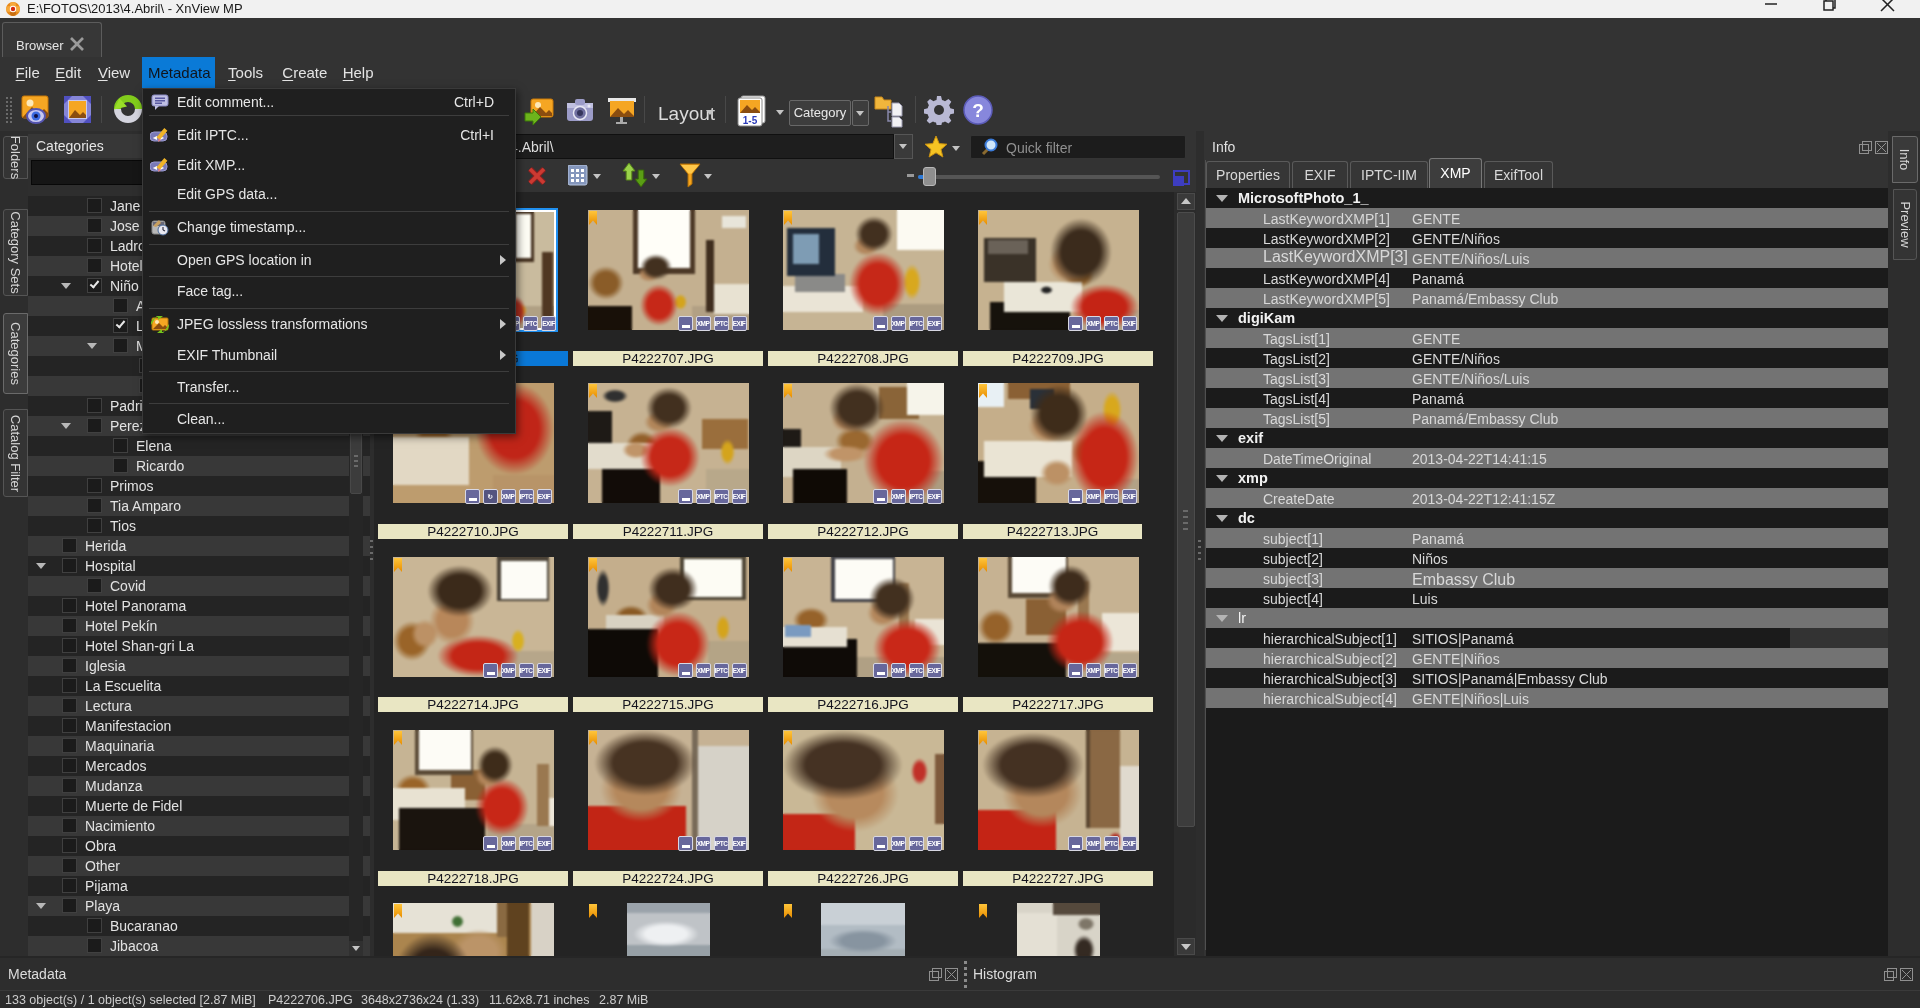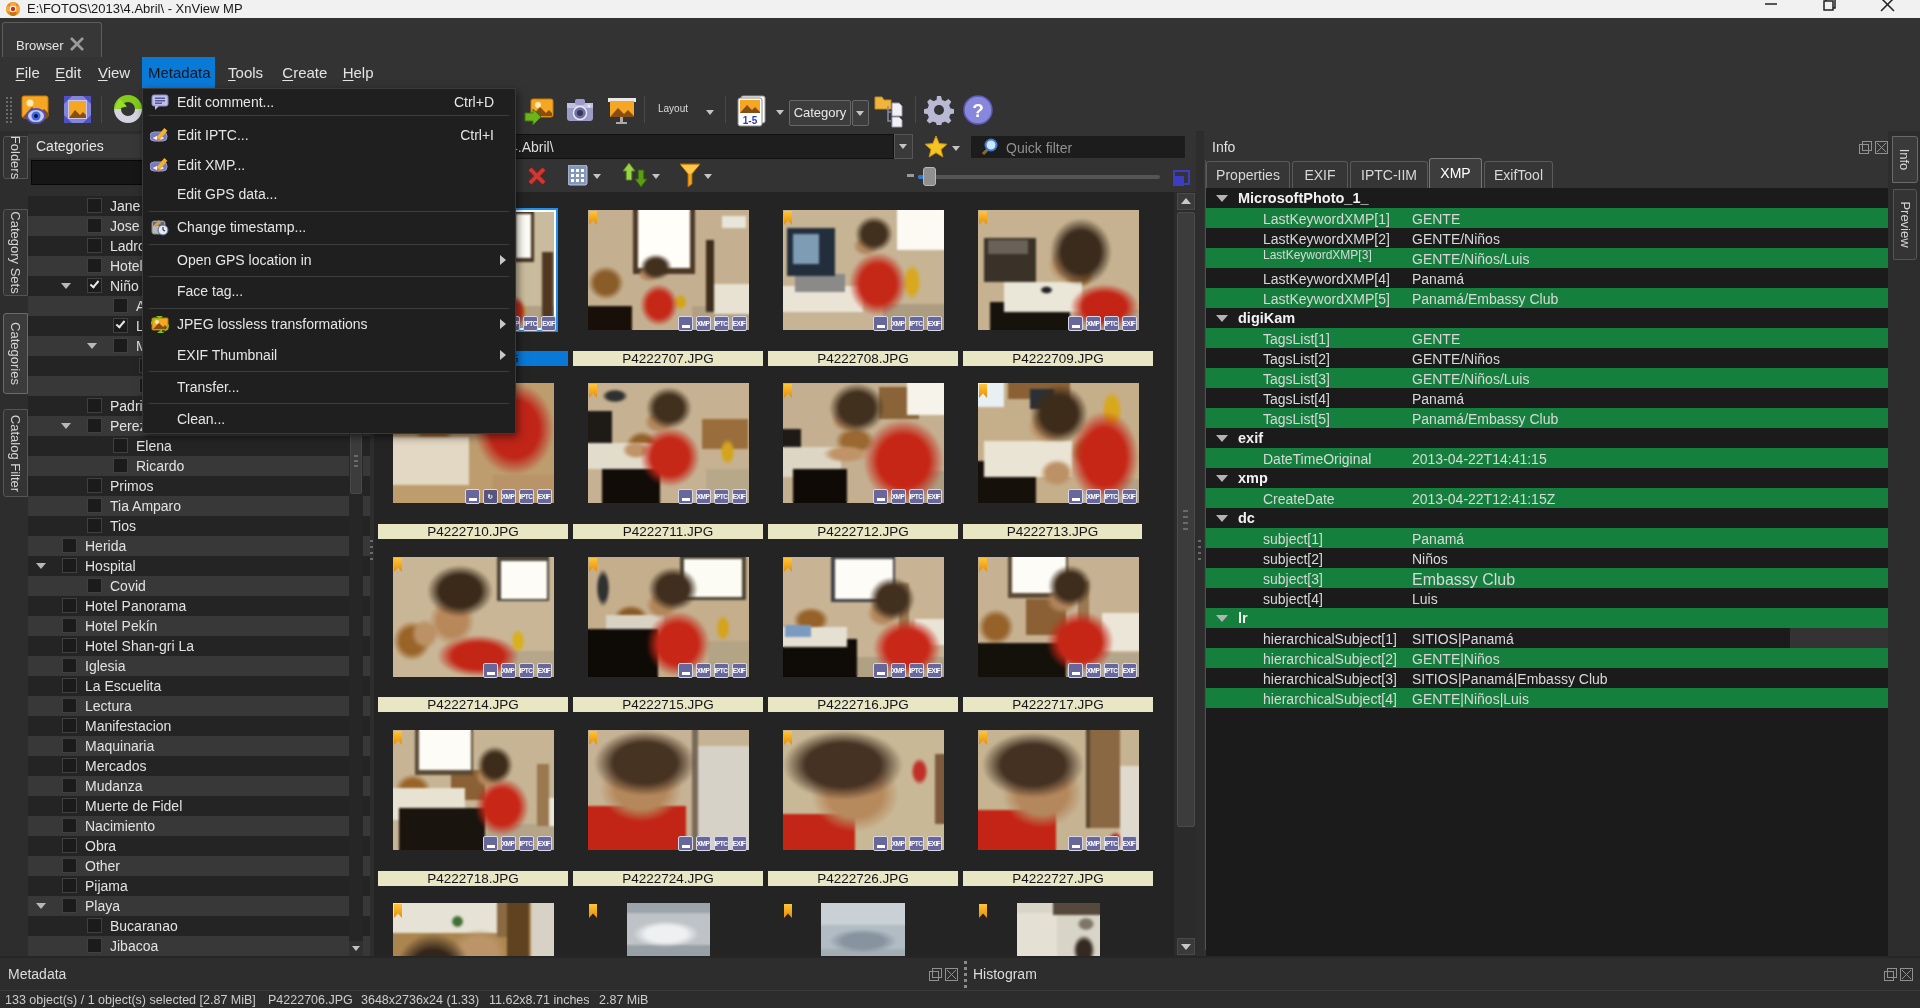--- a/index.html
+++ b/index.html
@@ -15,21 +15,21 @@
 .cb{position:absolute;top:2px;width:15px;height:15px;background:#1b1b1b;border:1px solid #404040}
 .chk{position:absolute;width:5px;height:9px;border-right:2px solid #e8e8e8;border-bottom:2px solid #e8e8e8;transform:rotate(40deg);left:4px;top:0px}
 .tri{position:absolute;top:7px;width:0;height:0;border-left:5px solid transparent;border-right:5px solid transparent;border-top:6px solid #b8b8b8}
 .trtx{position:absolute;top:2px;font-size:14px;color:#e2e2e2}
 .lbl{position:absolute;height:15px;background:#e9e6c3;color:#14141e;font-size:13.5px;text-align:center;line-height:15px}
 .ph{position:absolute;background-repeat:no-repeat;overflow:hidden}
 .ph:after{content:"";position:absolute;left:0;top:0;right:0;bottom:0;backdrop-filter:blur(1.3px)}
 .flag{position:absolute;width:8px;height:14px;background:linear-gradient(#ffc53a,#e88d00);clip-path:polygon(0 0,100% 0,100% 100%,50% 68%,0 100%)}
 .bdg{position:absolute;width:15px;height:15px;background:#67679b;border:1px solid #d8d8e4;border-radius:2px;color:#fff;font-size:6.5px;font-weight:bold;text-align:center;line-height:13px;letter-spacing:-0.5px}
 .irow-d{background:#1b1b1b}
-.irow-l{background:#15803d}
+.irow-l{background:#737373}
 .itab{position:absolute;background:#363636;border:1px solid #5a5a5a;border-bottom:none;border-radius:3px 3px 0 0;font-size:14px;color:#d8d8d8;text-align:center}
 .mi{position:absolute;left:177px;font-size:14px;color:#e6e6e6;white-space:nowrap}
 .msc{position:absolute;right:22px;font-size:14px;color:#e6e6e6}
 .marr{position:absolute;right:10px;width:0;height:0;border-top:5px solid transparent;border-bottom:5px solid transparent;border-left:6px solid #c8c8c8}
 .dnarr{position:absolute;width:0;height:0;border-left:4px solid transparent;border-right:4px solid transparent;border-top:5px solid #c4c4c4}
 </style></head><body>
 <div class="ab" style="left:0;top:0;width:1920px;height:18px;background:#f1f1f1"></div>
 <svg class="ab" style="left:5px;top:1px" width="16" height="16" viewBox="0 0 16 16">
     <circle cx="8" cy="8" r="7" fill="#e88a1a"></circle>
     <circle cx="8" cy="4" r="3" fill="#f6a83c"></circle>
@@ -120,21 +120,21 @@
     <circle cx="23" cy="9" r="1.5" fill="#e8e8f4"></circle>
   </svg>
 <svg class="ab" style="left:607px;top:96px" width="30" height="30" viewBox="0 0 30 30">
     <rect x="1" y="2" width="28" height="4" fill="#e8e8e8"></rect>
     <rect x="3" y="5" width="24" height="16" fill="#f5a623"></rect>
     <path d="M3 21 L11 12 L17 18 L21 14 L27 20 L27 21 Z" fill="#8a4d10"></path>
     <rect x="13" y="21" width="3" height="5" fill="#aaa"></rect>
     <rect x="9" y="26" width="11" height="2" fill="#aaa"></rect>
   </svg>
 <div class="ab" style="left:644px;top:96px;width:1px;height:27px;background:#484848"></div>
-<div class="tx" style="left:658px;top:103px;font-size:10px;color:#dcdcdc">Layout</div>
+<div class="tx" style="left:658px;top:103px;font-size:19px;color:#dcdcdc">Layout</div>
 <div class="dnarr" style="left:706px;top:110px"></div>
 <div class="ab" style="left:725px;top:96px;width:1px;height:27px;background:#484848"></div>
 <svg class="ab" style="left:737px;top:95px" width="29" height="32" viewBox="0 0 29 32">
     <rect x="4" y="1" width="24" height="27" rx="2" fill="#fff" stroke="#999"></rect>
     <rect x="1" y="3" width="24" height="28" rx="2" fill="#fff" stroke="#888"></rect>
     <rect x="3" y="5" width="20" height="13" fill="#f5a623"></rect>
     <path d="M3 18 L10 10 L15 15 L18 12 L23 17 L23 18 Z" fill="#8a4d10"></path>
     <text x="13" y="29" font-size="10" font-weight="bold" fill="#2a3ab8" text-anchor="middle" font-family="Liberation Sans">1-5</text>
   </svg>
 <div class="dnarr" style="left:776px;top:110px"></div>
@@ -608,21 +608,21 @@
   </div>
 <div class="ab irow-l" style="left:1206px;top:208px;width:682px;height:20px">
     <div class="tx" style="left:57px;top:2.5px;font-size:14px;color:#d8d8d8">LastKeywordXMP[1]</div>
     <div class="tx" style="left:206px;top:2.5px;font-size:14px;color:#d8d8d8">GENTE</div>
   </div>
 <div class="ab irow-d" style="left:1206px;top:228px;width:682px;height:20px">
     <div class="tx" style="left:57px;top:2.5px;font-size:14px;color:#d8d8d8">LastKeywordXMP[2]</div>
     <div class="tx" style="left:206px;top:2.5px;font-size:14px;color:#d8d8d8">GENTE/Niños</div>
   </div>
 <div class="ab irow-l" style="left:1206px;top:248px;width:682px;height:20px">
-    <div class="tx" style="left:57px;top:0;font-size:12px;color:#d8d8d8">LastKeywordXMP[3]</div>
+    <div class="tx" style="left:57px;top:0;font-size:16px;color:#d8d8d8">LastKeywordXMP[3]</div>
     <div class="tx" style="left:206px;top:2.5px;font-size:14px;color:#d8d8d8">GENTE/Niños/Luis</div>
   </div>
 <div class="ab irow-d" style="left:1206px;top:268px;width:682px;height:20px">
     <div class="tx" style="left:57px;top:2.5px;font-size:14px;color:#d8d8d8">LastKeywordXMP[4]</div>
     <div class="tx" style="left:206px;top:2.5px;font-size:14px;color:#d8d8d8">Panamá</div>
   </div>
 <div class="ab irow-l" style="left:1206px;top:288px;width:682px;height:20px">
     <div class="tx" style="left:57px;top:2.5px;font-size:14px;color:#d8d8d8">LastKeywordXMP[5]</div>
     <div class="tx" style="left:206px;top:2.5px;font-size:14px;color:#d8d8d8">Panamá/Embassy Club</div>
   </div>
@@ -681,21 +681,21 @@
 <div class="ab irow-l" style="left:1206px;top:568px;width:682px;height:20px">
     <div class="tx" style="left:57px;top:2.5px;font-size:14px;color:#d8d8d8">subject[3]</div>
     <div class="tx" style="left:206px;top:2.5px;font-size:16px;color:#d8d8d8">Embassy Club</div>
   </div>
 <div class="ab irow-d" style="left:1206px;top:588px;width:682px;height:20px">
     <div class="tx" style="left:57px;top:2.5px;font-size:14px;color:#d8d8d8">subject[4]</div>
     <div class="tx" style="left:206px;top:2.5px;font-size:14px;color:#d8d8d8">Luis</div>
   </div>
 <div class="ab irow-l" style="left:1206px;top:608px;width:682px;height:20px">
     <div class="ab" style="left:10px;top:7px;width:0;height:0;border-left:6px solid transparent;border-right:6px solid transparent;border-top:7px solid #b4b4b4"></div>
-    <div class="tx" style="left:32px;top:2px;font-size:14.5px;font-weight:bold;color:#f2f2f2">lr</div>
+    <div class="tx" style="left:32px;top:2px;font-size:14.5px;font-weight:normal;color:#f2f2f2">lr</div>
   </div>
 <div class="ab irow-d" style="left:1206px;top:628px;width:584px;height:20px">
     <div class="tx" style="left:57px;top:2.5px;font-size:14px;color:#d8d8d8">hierarchicalSubject[1]</div>
     <div class="tx" style="left:206px;top:2.5px;font-size:14px;color:#d8d8d8">SITIOS|Panamá</div>
   </div>
 <div class="ab irow-l" style="left:1206px;top:648px;width:682px;height:20px">
     <div class="tx" style="left:57px;top:2.5px;font-size:14px;color:#d8d8d8">hierarchicalSubject[2]</div>
     <div class="tx" style="left:206px;top:2.5px;font-size:14px;color:#d8d8d8">GENTE|Niños</div>
   </div>
 <div class="ab irow-d" style="left:1206px;top:668px;width:682px;height:20px">

